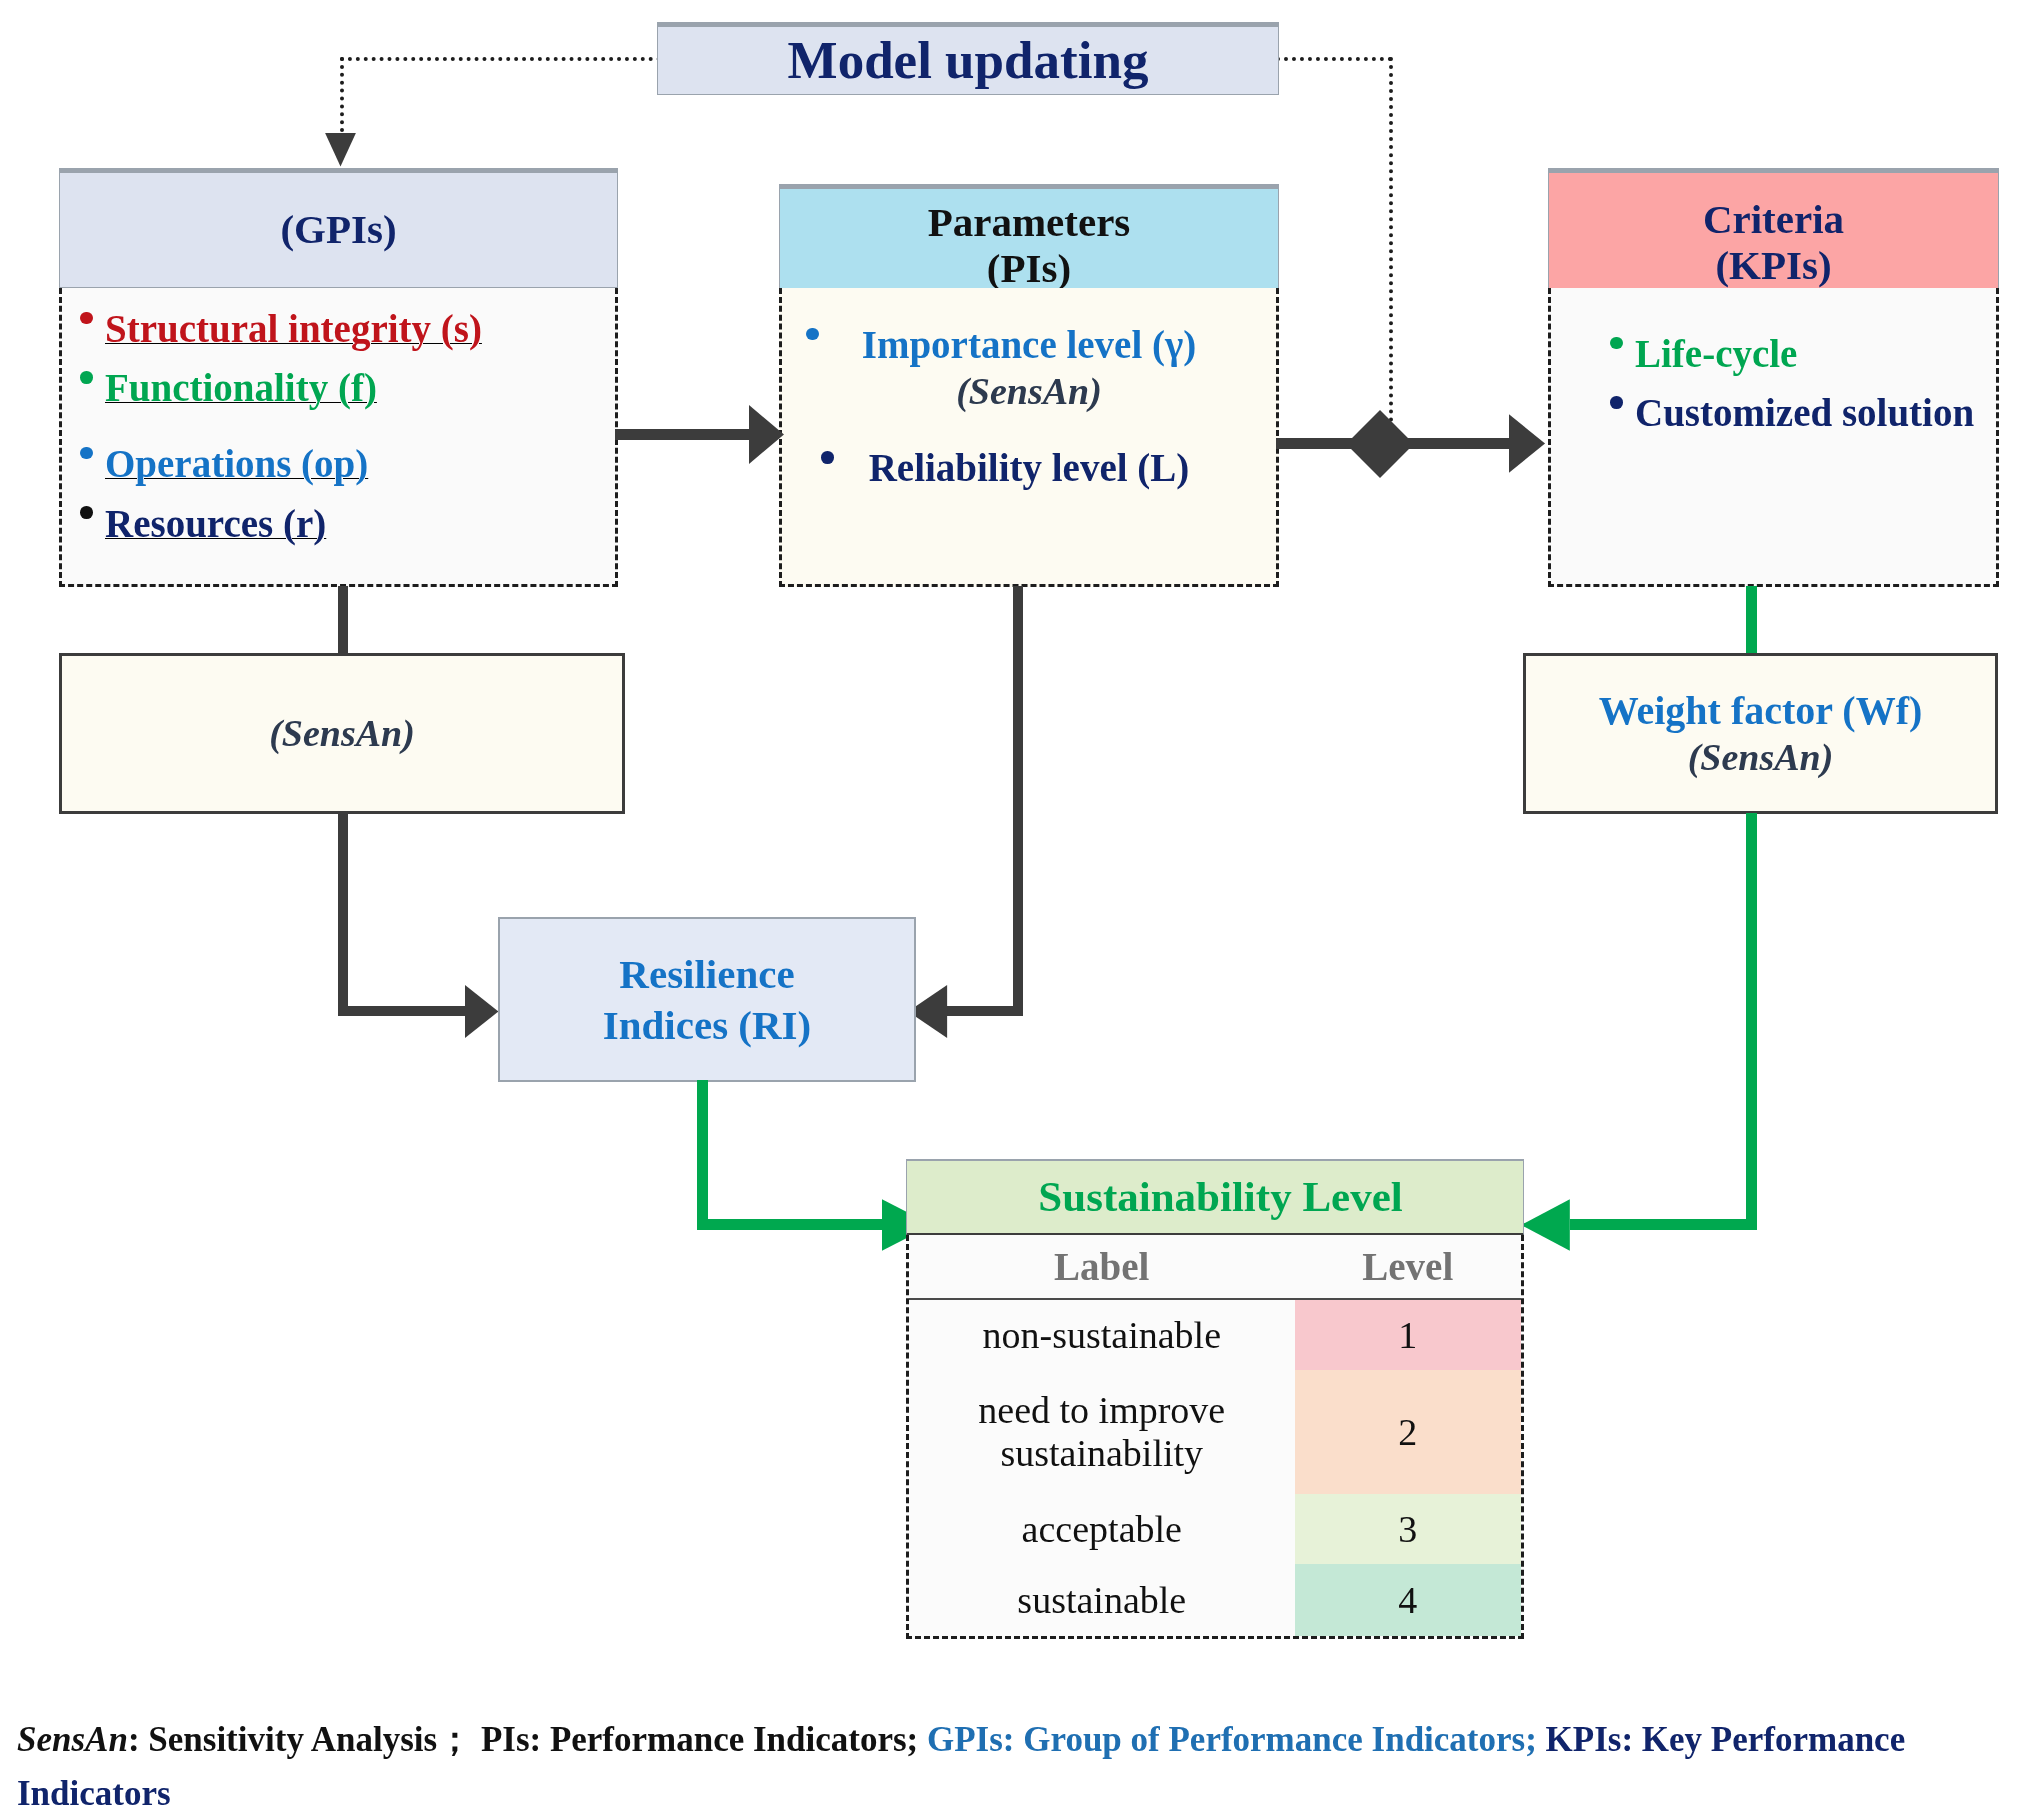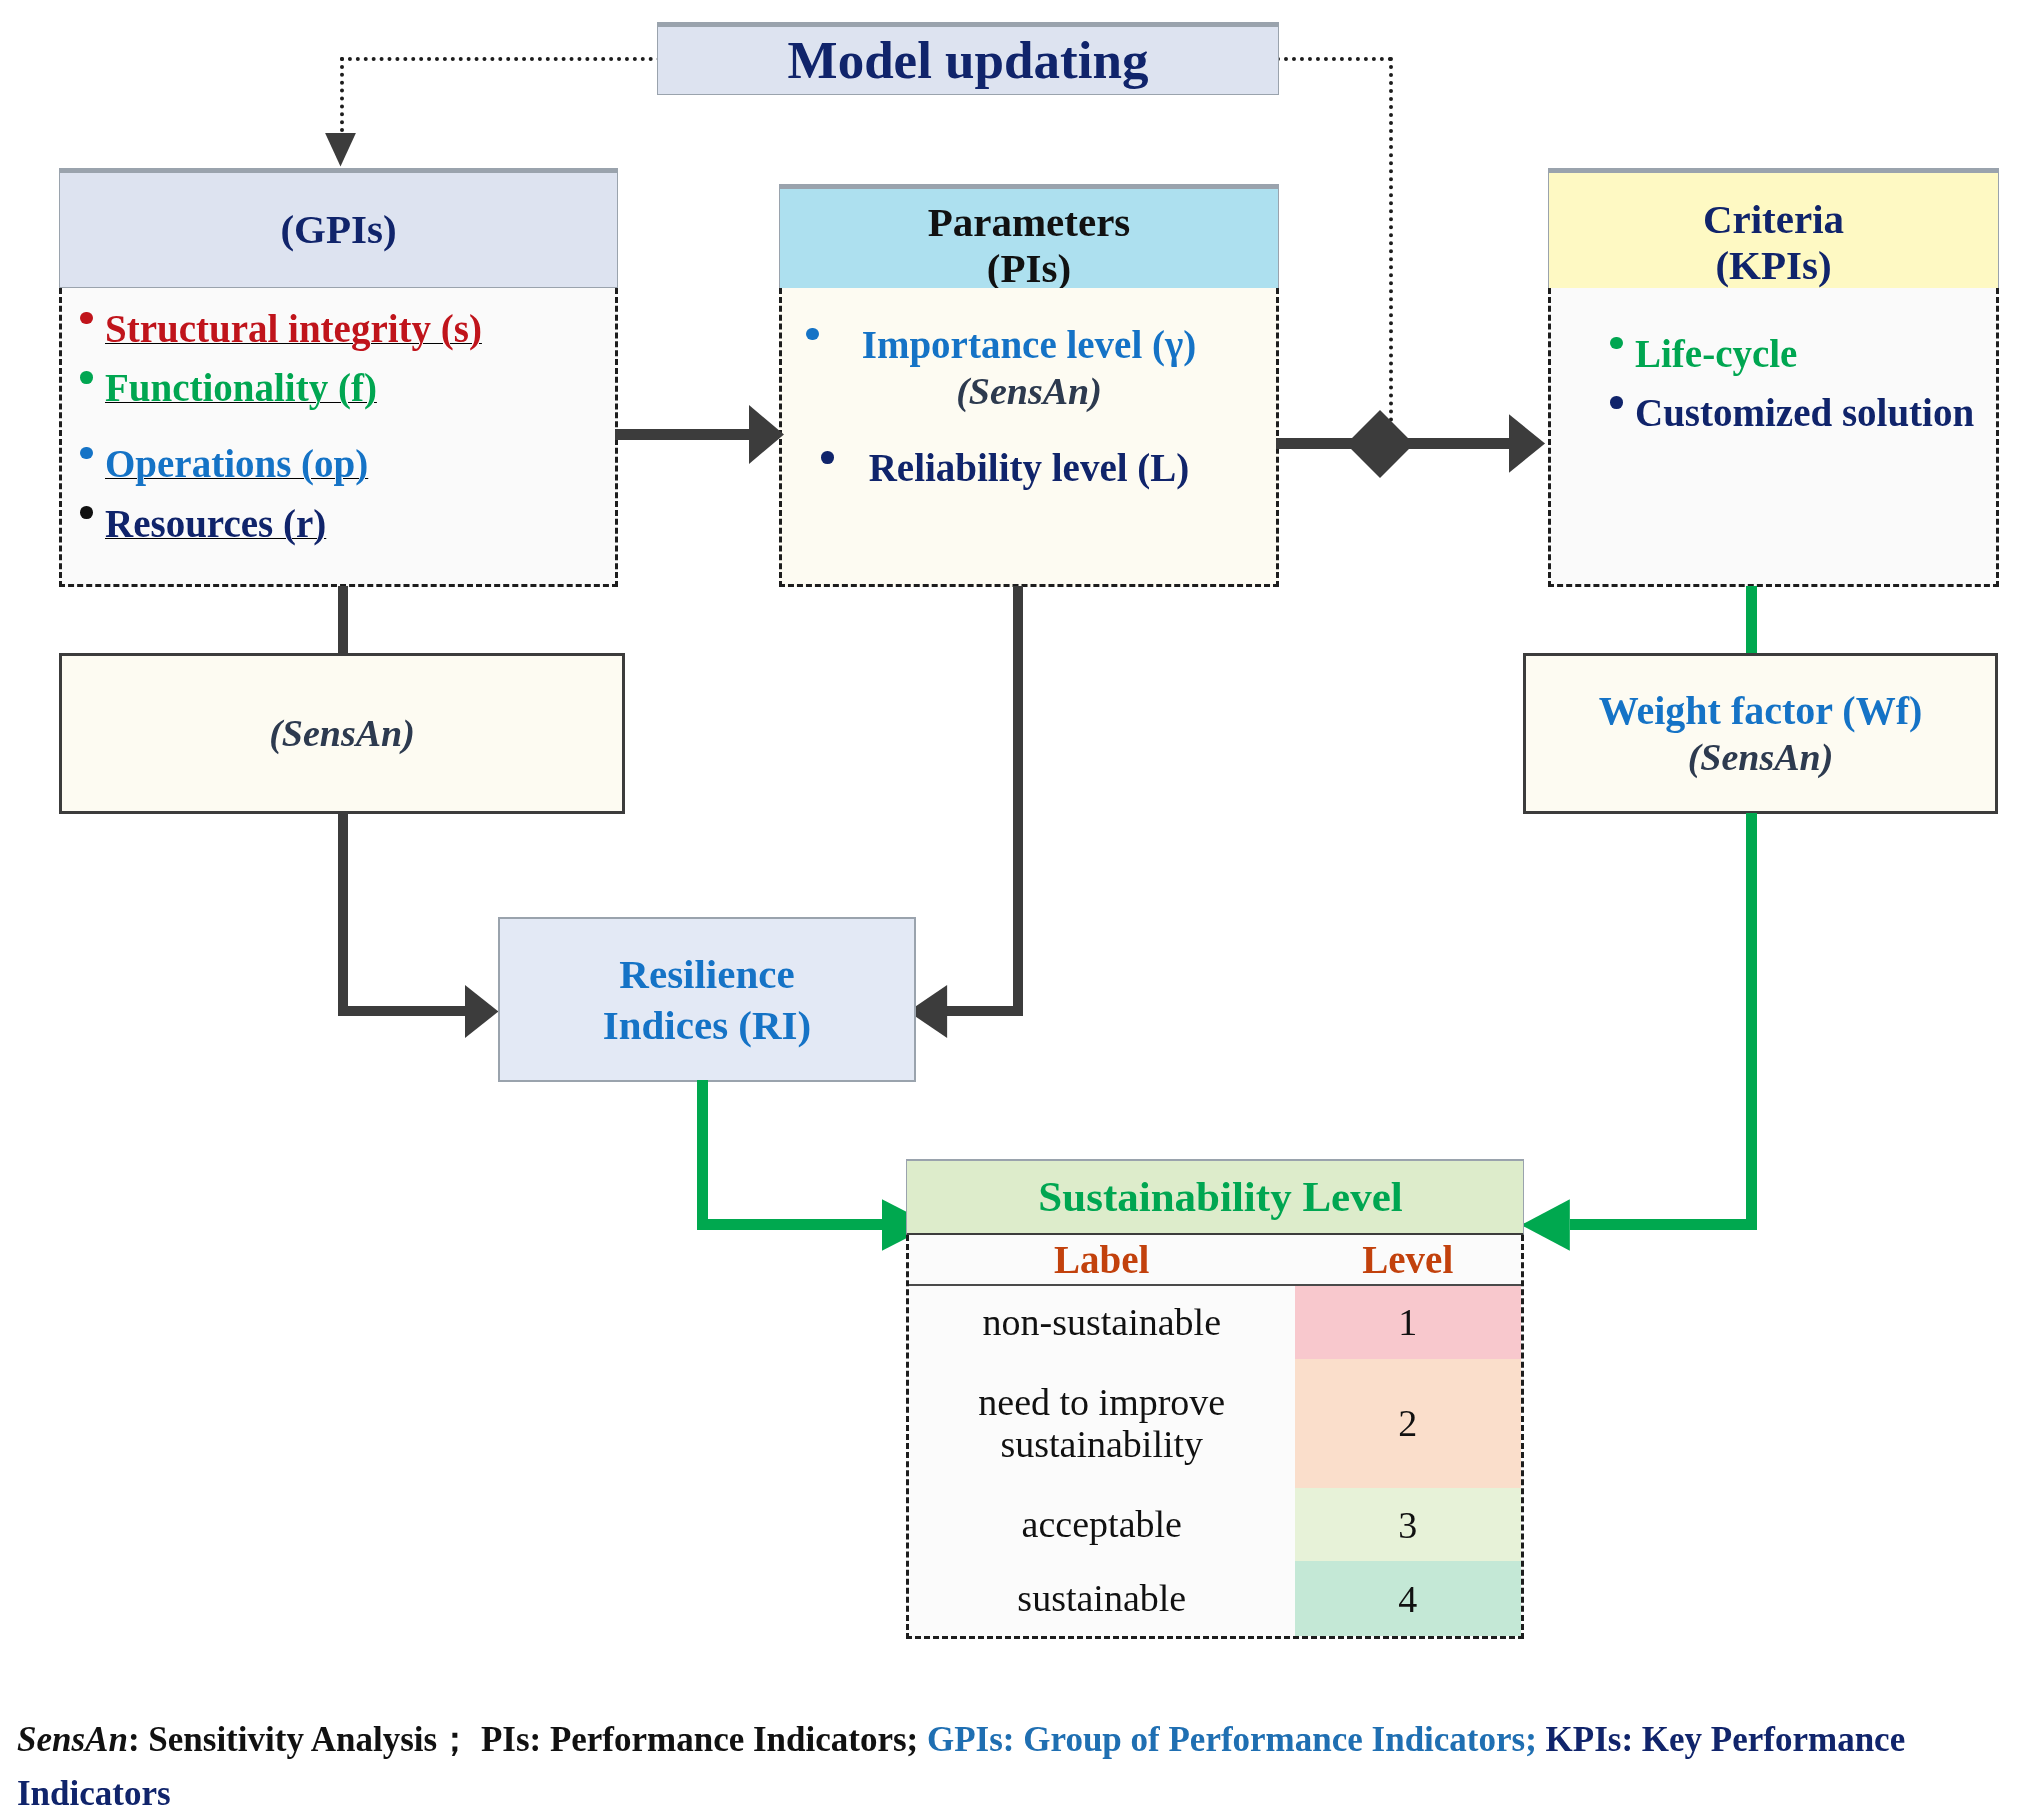--- a/index.html
+++ b/index.html
@@ -34,21 +34,21 @@
   .orange{color:#d2581a;}
   .darkslate{color:#2d3a4f;}
   .ital{font-style:italic;}
   .ln{position:absolute;background:#3c3c3c;}
   .gln{position:absolute;background:#00a84f;}
   .dot-h{position:absolute;height:0;border-top:4.9px dotted #1d1d1d;}
   .dot-v{position:absolute;width:0;border-left:4.9px dotted #1d1d1d;}
   svg.arrow{position:absolute;overflow:visible;}
   .tbl{position:absolute;box-sizing:border-box;border:3.5px dashed #1d1d1d;border-top:none;background:#fbfbfb;}
   .tbl table{border-collapse:collapse;width:100%;height:100%;table-layout:fixed;}
-  .tbl th{font-weight:bold;font-size:39px;color:#c2410c;padding:2px 0;border-bottom:2.8px solid #4a4a4a;}
+  .tbl th{font-weight:bold;font-size:39px;color:#737373;padding:9px 0;border-bottom:2.8px solid #4a4a4a;}
   .tbl td{font-size:38px;color:#111;text-align:center;}
   .tbl td.lbl{background:#fbfbfb;line-height:1.12;}
   .footnote{position:absolute;font-weight:bold;font-size:35px;line-height:1.55;}
   .fn-blue{color:#1f6fb2;}
   .fn-navy{color:#10246b;}
   .diamond{position:absolute;background:#3c3c3c;transform:rotate(45deg);}
 </style>
 </head>
 <body>
 
@@ -106,21 +106,21 @@
         <span class="blue" style="font-size:39px;">Importance level (γ)</span>
         <div class="ital darkslate" style="font-size:38px;font-weight:bold;">(SensAn)</div>
       </li>
       <li style="margin-top:31px;text-align:center;padding-left:0;">
         <span class="bullet" style="background:#10246b;left:39px;"></span>
         <span class="navy" style="font-size:39px;">Reliability level (L)</span>
       </li>
     </ul>
   </div>
 
-  <div class="box hdr" style="left:1548px;top:168px;width:451px;height:145px;background:#fef9c3;">
+  <div class="box hdr" style="left:1548px;top:168px;width:451px;height:145px;background:#fca5a5;">
     <div>
       <div class="navy" style="font-size:41px;">Criteria</div>
       <div class="navy" style="font-size:41px;">(KPIs)</div>
     </div>
   </div>
   <div class="box dashbody" style="left:1548px;top:288px;width:451px;height:299px;">
     <ul class="blist" style="padding-top:43px;">
       <li style="padding-left:84px;">
         <span class="bullet" style="background:#00a651;left:59px;"></span>
         <span class="green" style="font-size:39px;">Life-cycle</span>

